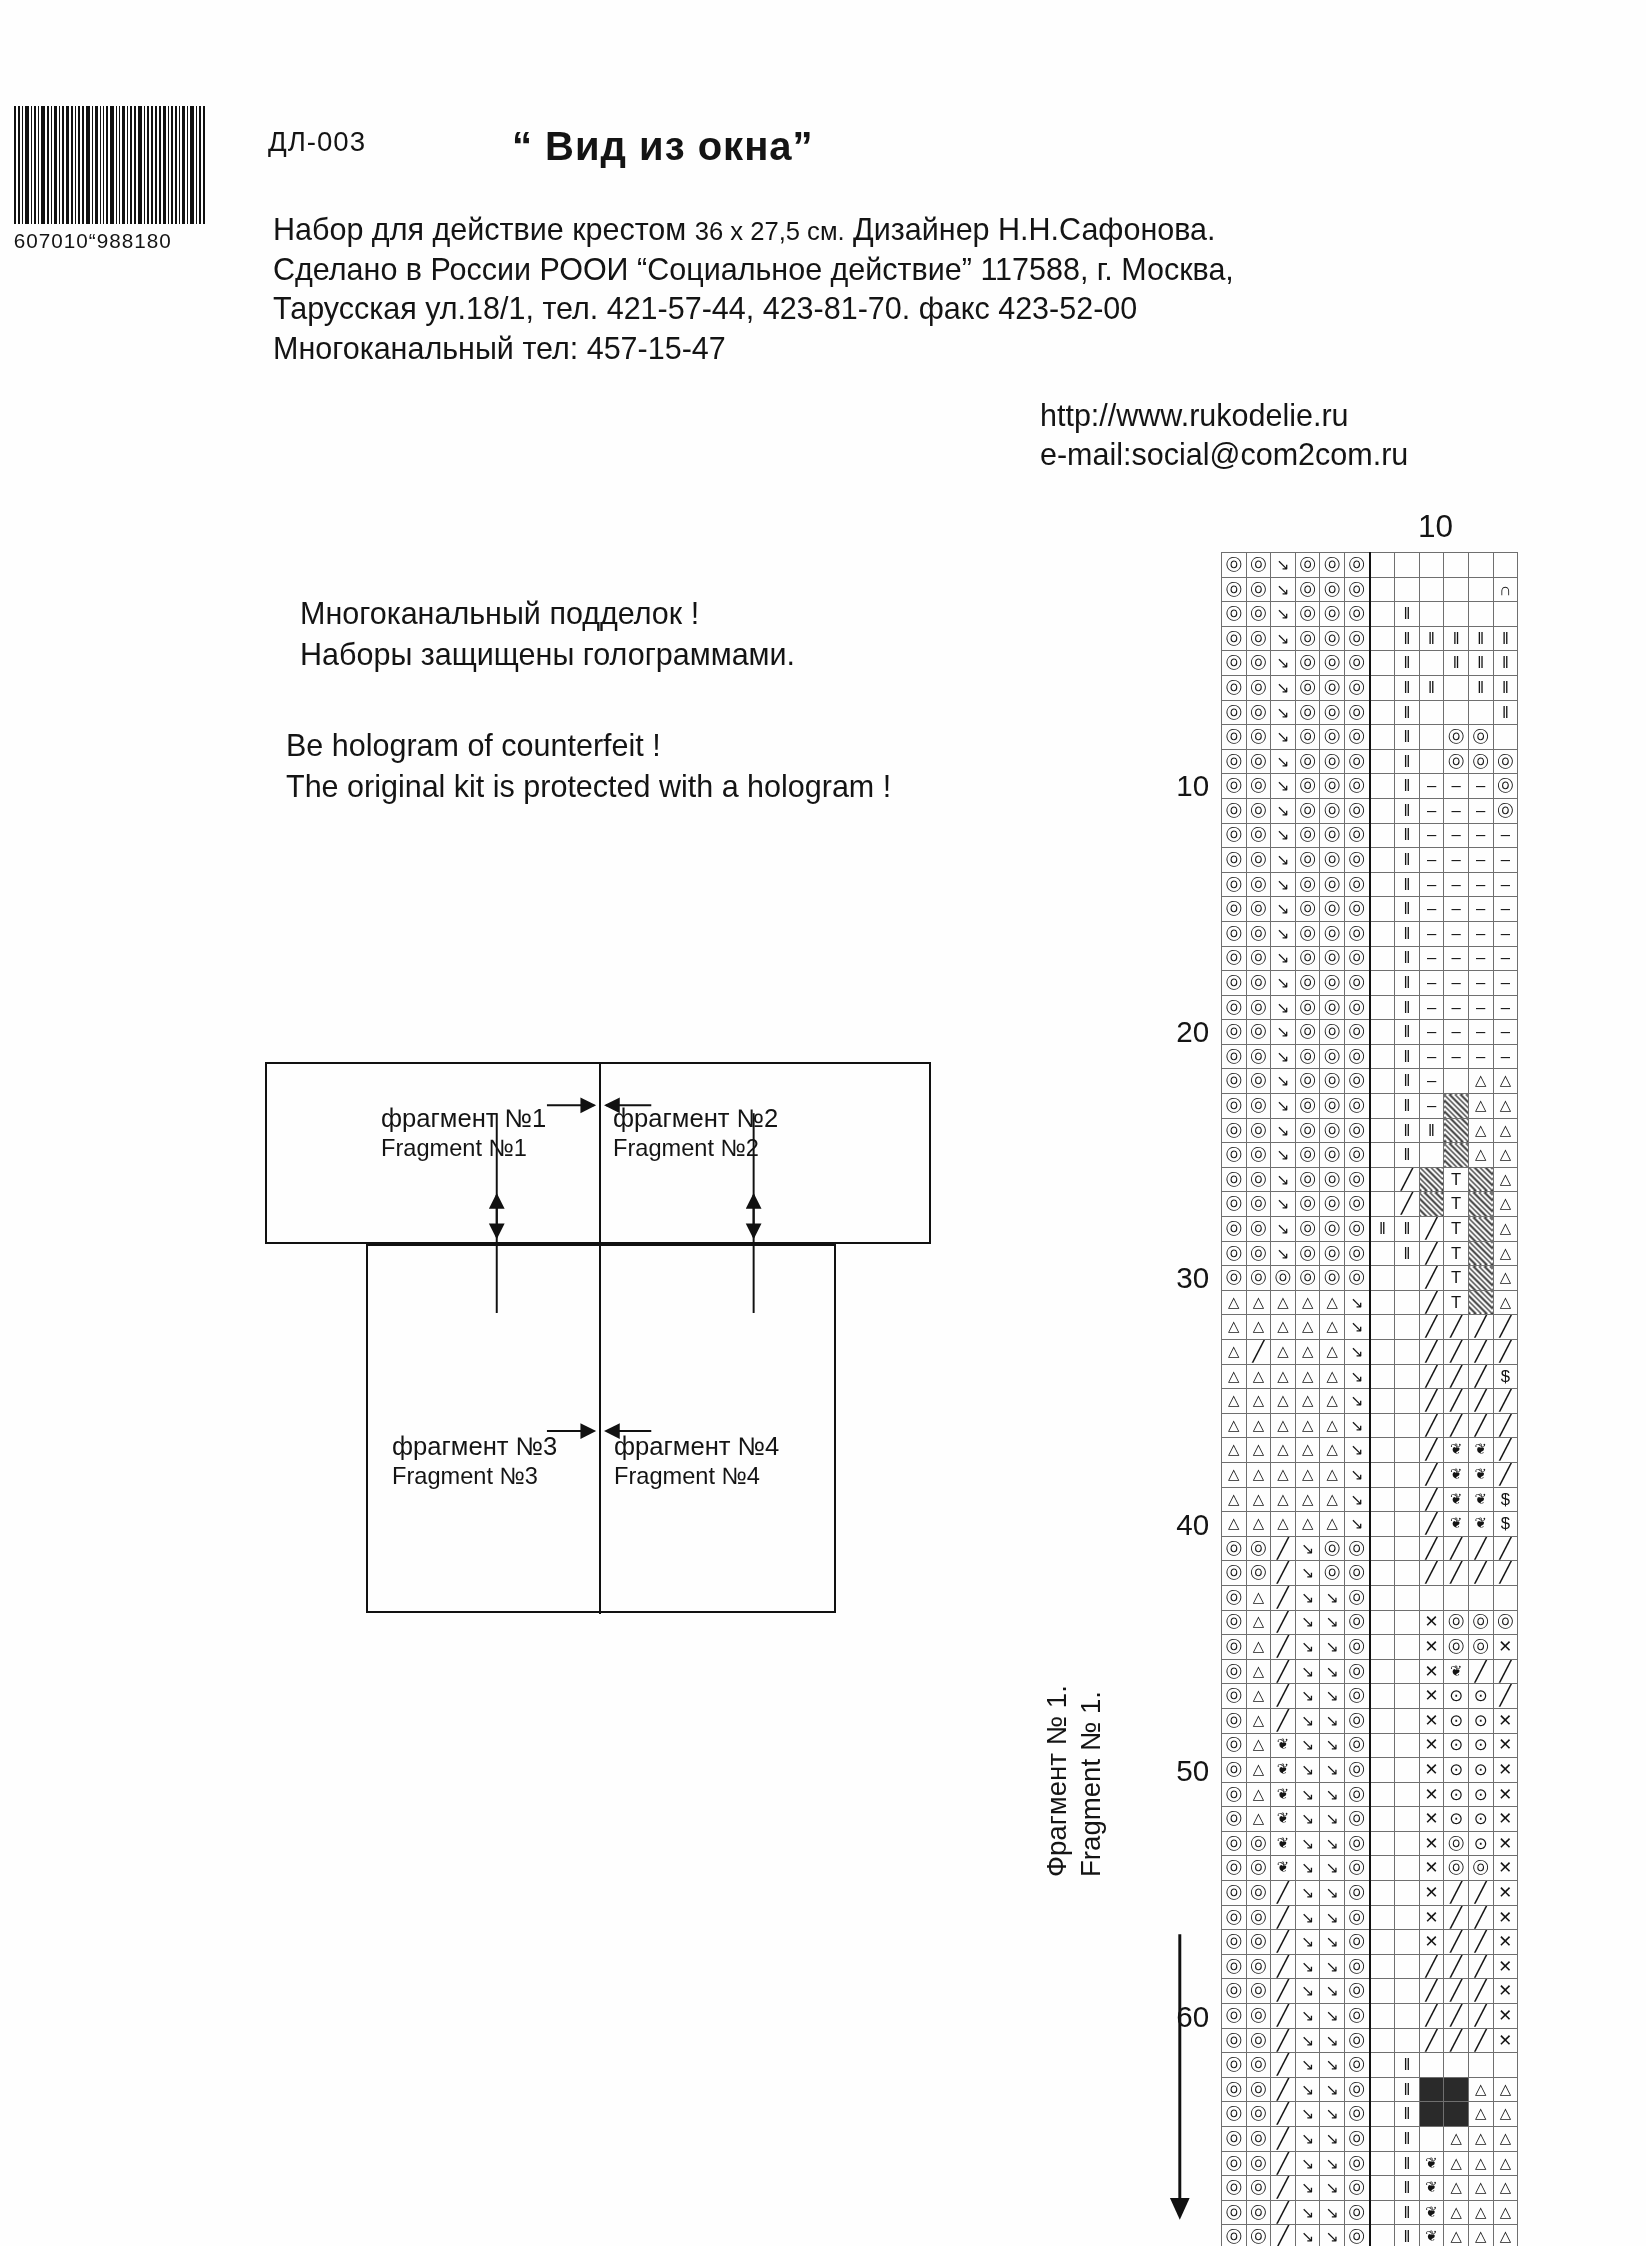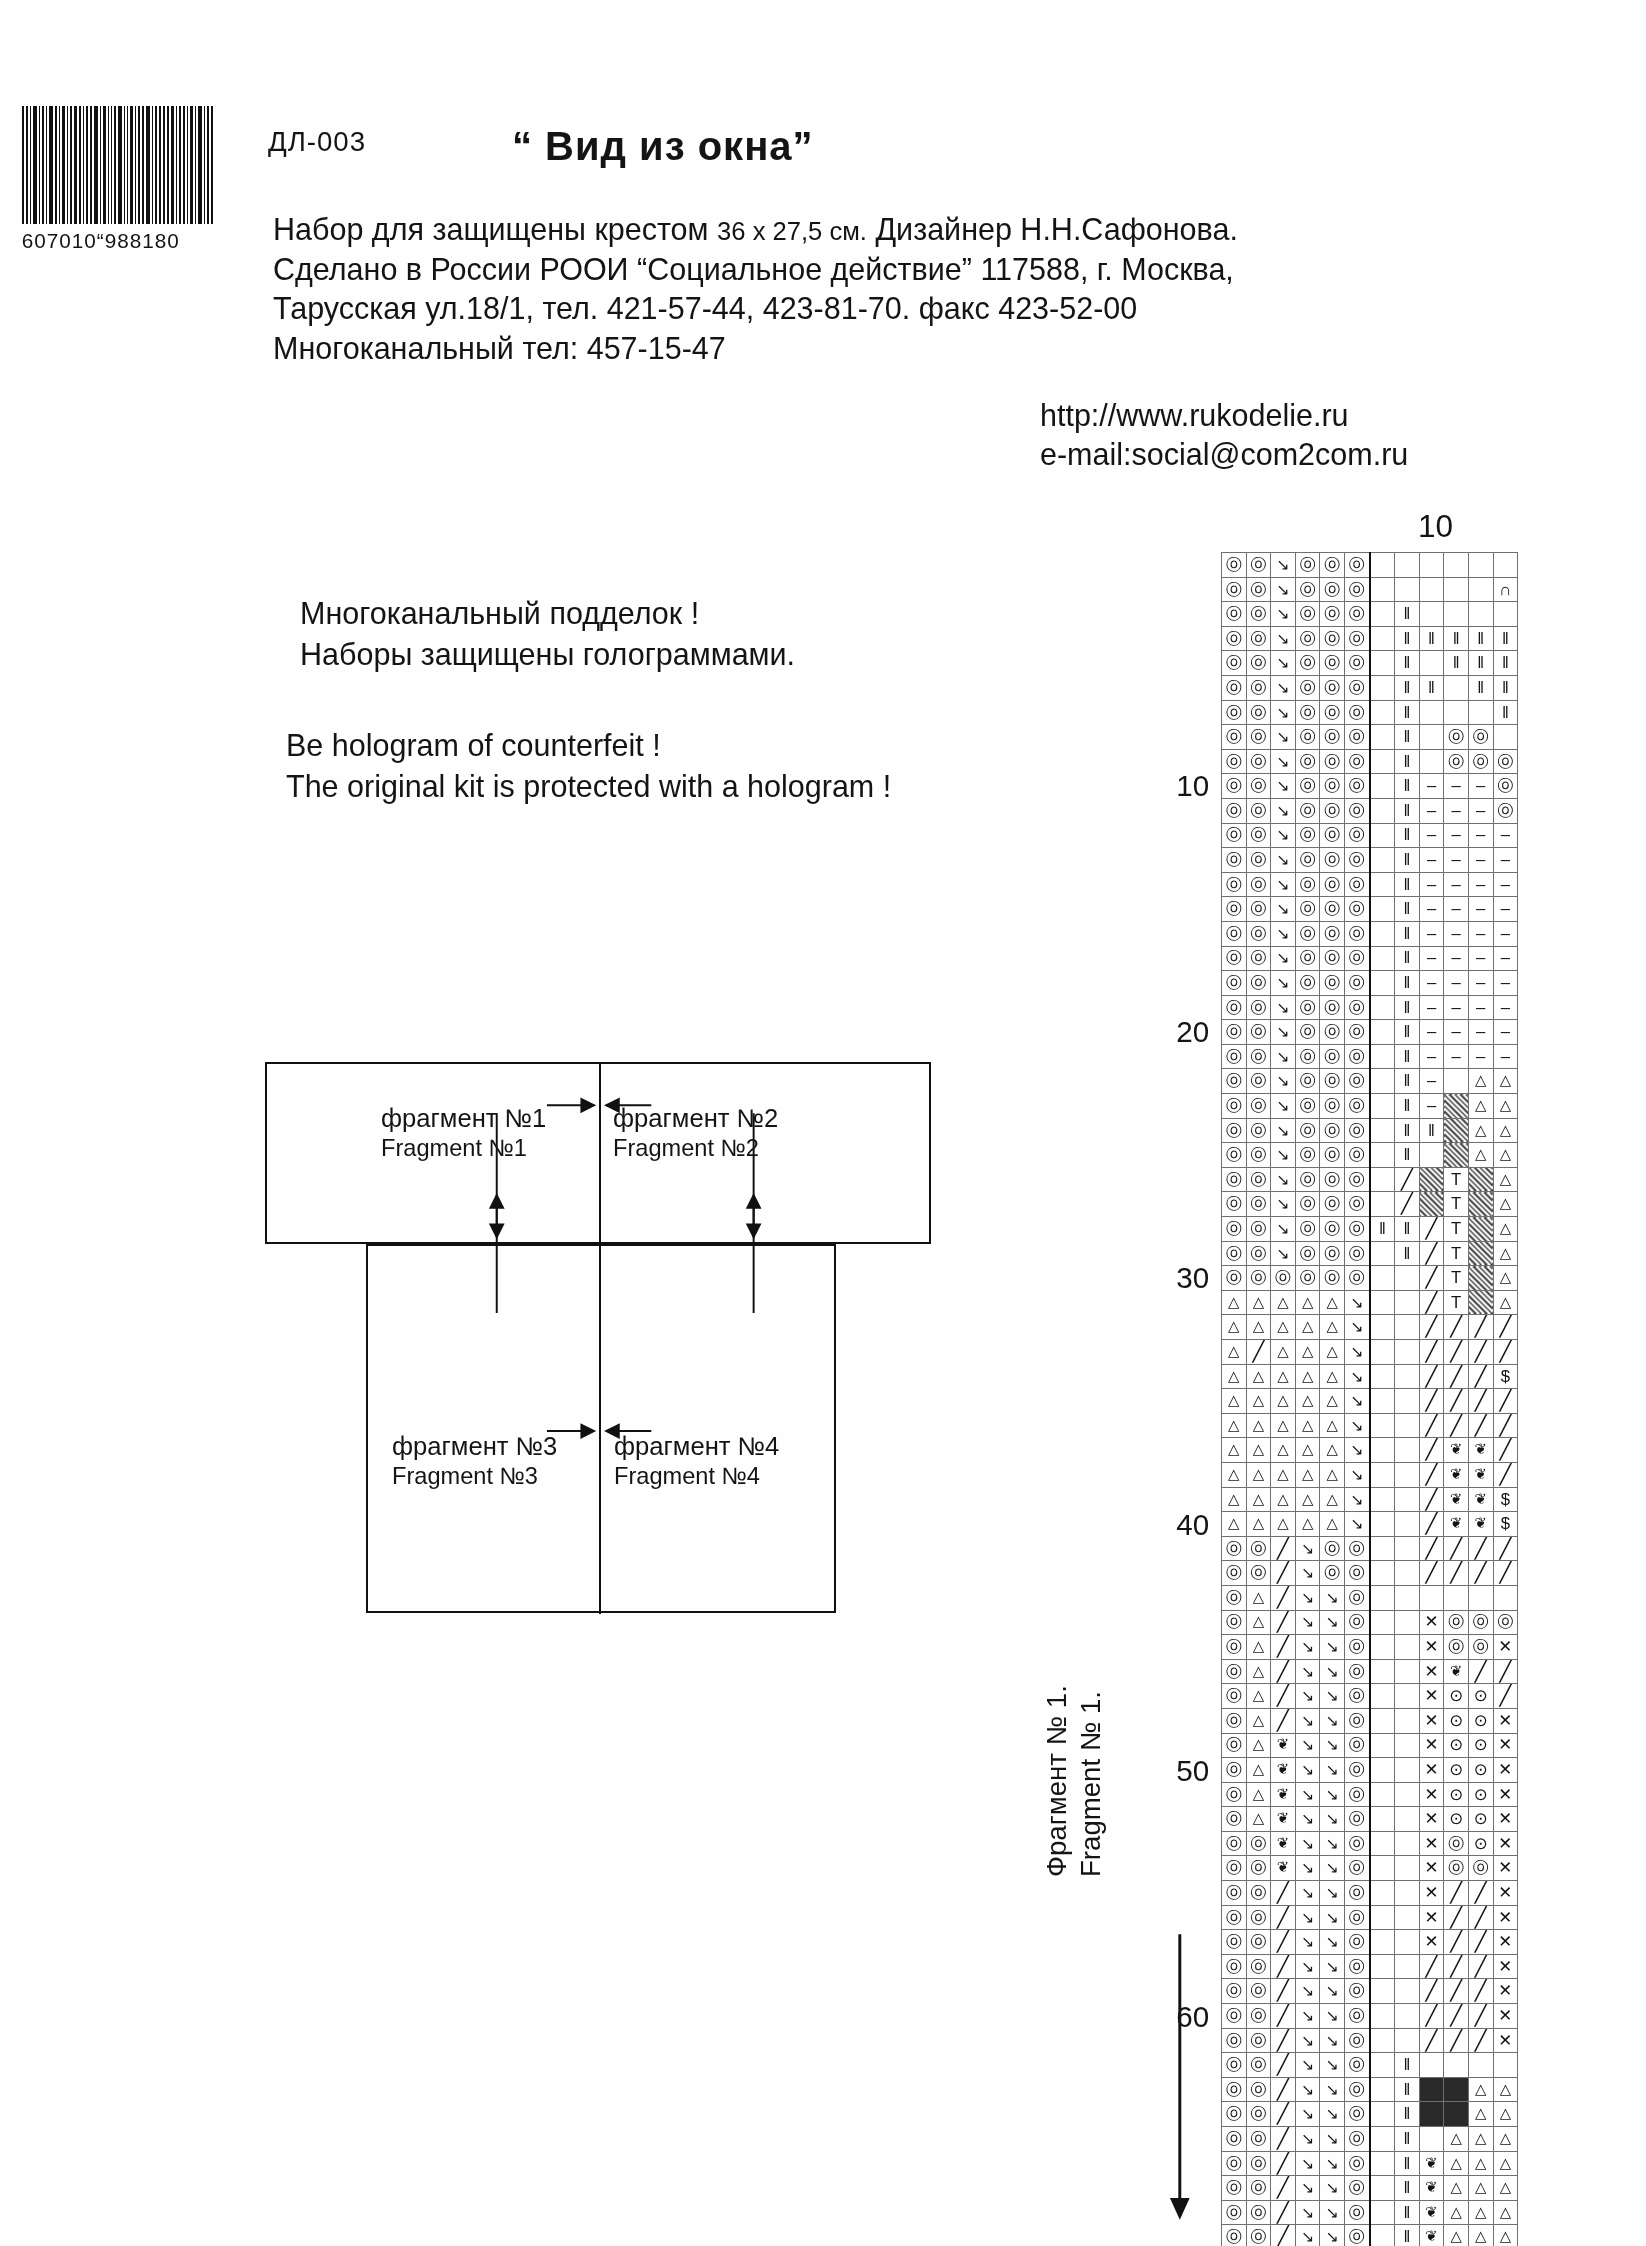--- a/index.html
+++ b/index.html
@@ -18,21 +18,20 @@
     overflow: hidden;
     background: #fefefe;
   }
 
   
   #barcode-block {
     position: absolute;
     left: 13.8px;
     top: 106px;
     width: 193px;
-    margin-left: 8px;
   }
   #barcode-bars {
     display: flex;
     align-items: flex-end;
     height: 118px;
     width: 193px;
   }
   #barcode-bars i {
     display: block;
     background: #111;
@@ -259,21 +258,21 @@
         <i style="width: 3px;"></i>
       </div>
     <div id="barcode-number">607010“988180</div>
   </div>
 
   <div id="code-label">ДЛ-003</div>
   <div id="kit-title">“ Вид из окна”</div>
 
   <div id="desc-block">
     <div>
-      <span>Набор для защищены крестом</span>
+      <span>Набор для действие крестом</span>
       <span class="small">36 х 27,5 см.</span>
       <span>Дизайнер Н.Н.Сафонова.</span>
     </div>
     <div>Сделано в России РООИ “Социальное действие” 117588, г. Москва,</div>
     <div>Тарусская ул.18/1, тел. 421-57-44, 423-81-70. факс 423-52-00</div>
     <div>Многоканальный тел: 457-15-47</div>
   </div>
 
   <div id="contacts">
     <div>http://www.rukodelie.ru</div>

